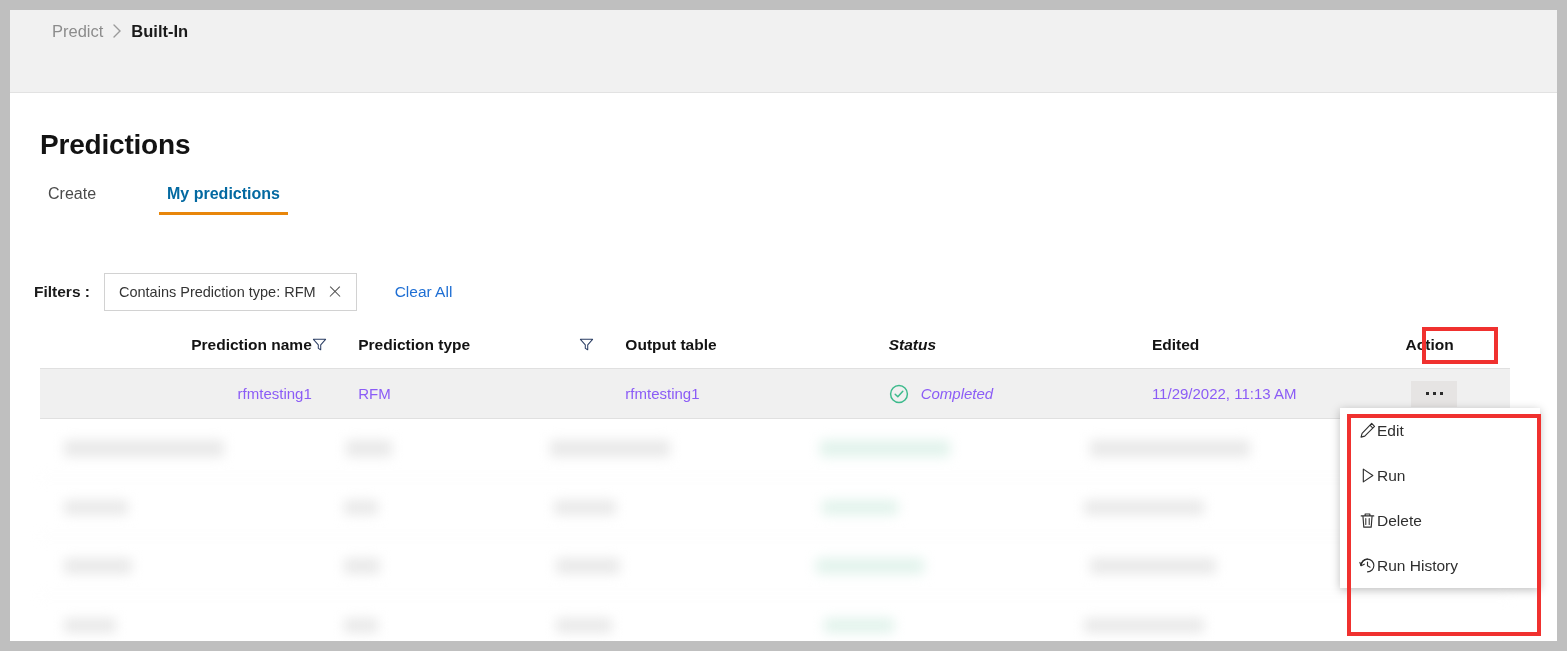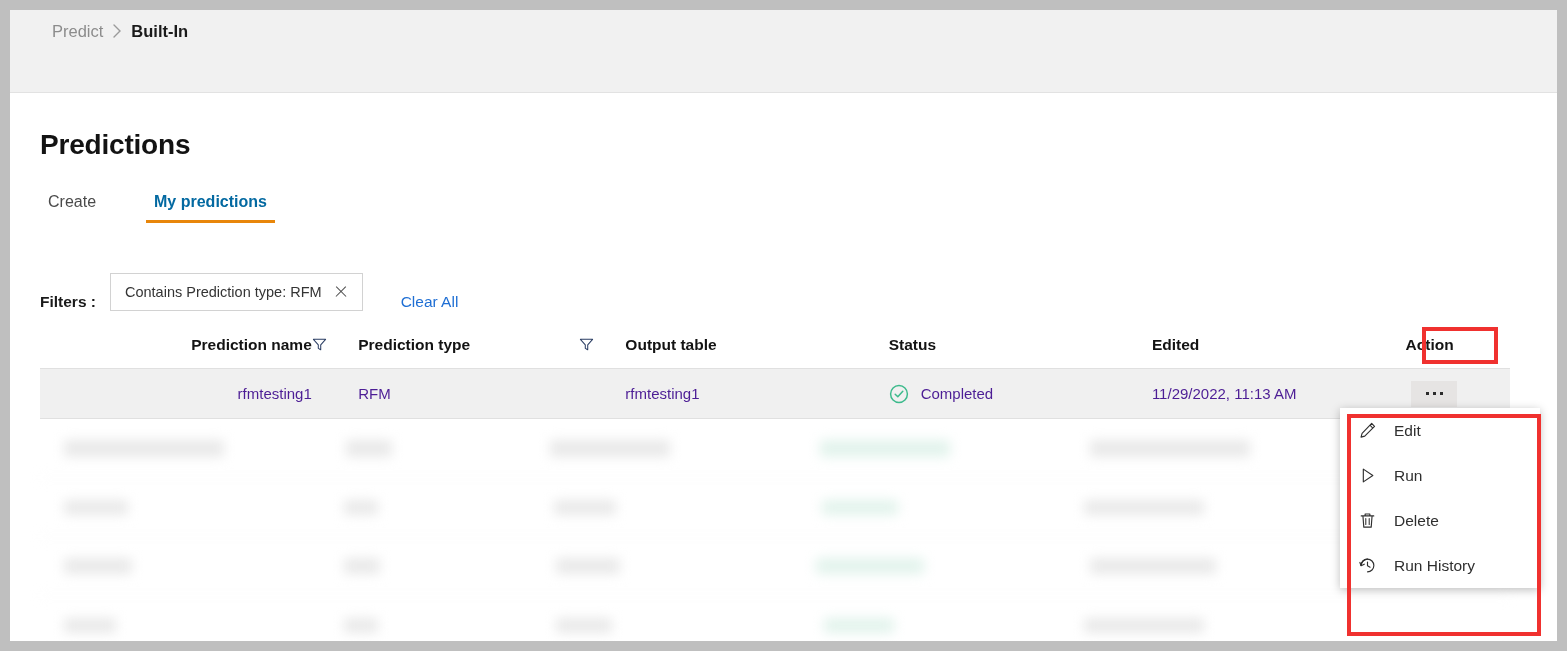--- a/index.html
+++ b/index.html
@@ -71,24 +71,24 @@
     top: 36px;
     font-size: 28px;
     font-weight: bold;
     color: #131313;
     letter-spacing: -0.2px;
   }
   
   .tabs {
     position: absolute;
     left: 30px;
-    top: 100px;
-    display: flex;
-    align-items: center;
-    gap: 0;
+    top: 92px;
+    display: flex;
+    align-items: center;
+    gap: 13px;
   }
   .tab {
     position: relative;
     padding: 0 26px 12px 8px;
     font-size: 16px;
     color: #4a4a4a;
     cursor: pointer;
   }
   .tab.active {
     color: #0369a1;
@@ -101,24 +101,24 @@
     position: absolute;
     left: 0;
     right: 0;
     bottom: 0;
     height: 3px;
     background: #e8860a;
   }
   
   .filters-row {
     position: absolute;
-    left: 30px;
+    left: 24px;
     top: 180px;
     display: flex;
-    align-items: flex-end;
+    align-items: center;
   }
   .filters-label {
     font-size: 15.5px;
     font-weight: bold;
     color: #1a1a1a;
     margin-right: 14px;
     white-space: nowrap;
   }
   .filter-chip {
     display: flex;
@@ -171,32 +171,32 @@
   }
   .t-head {
     height: 48px;
     border-bottom: 1px solid #e0e0e0;
     font-size: 15.5px;
     font-weight: bold;
     color: #131313;
   }
   .t-body-row {
     font-size: 15px;
-    color: #4c1d95;
+    color: #8b5cf6;
     border-bottom: 1px solid #ececec;
   }
   .t-body-row.selected {
     background: #f0f0f0;
     border-bottom: 1px solid #e0e0e0;
   }
   .c-name   { width: 280px; padding-left: 24px; box-sizing: border-box; text-align: right; }
   .c-funnel { width: 48px; display: flex; align-items: center; }
   .c-type   { width: 228px; }
   .c-out    { width: 272px; }
-  .c-status { width: 272px; display: flex; align-items: center; gap: 12px; }
+  .c-status { width: 272px; display: flex; align-items: center; gap: 12px; font-style: italic; }
   .c-edited { width: 262px; }
   .c-action { width: 108px; display: flex; align-items: center; justify-content: flex-start; }
   .funnel-icon { display: block; cursor: pointer; }
   .status-ok-icon { flex: none; display: block; }
   .kebab-btn {
     width: 46px;
     height: 26px;
     background: #e6e4e3;
     display: flex;
     align-items: center;
@@ -231,21 +231,20 @@
     left: 1330px;
     top: 398px;
     width: 200px;
     background: #ffffff;
     box-shadow: 0 2px 9px rgba(0,0,0,0.26);
     z-index: 30;
   }
   .menu-item {
     display: flex;
     align-items: center;
-    gap: 17px;
     height: 45px;
     padding-left: 18px;
     font-size: 15.5px;
     color: #2f2f2f;
     cursor: pointer;
   }
   .menu-icon { flex: none; display: block; }
   
   .annot {
     position: absolute;

